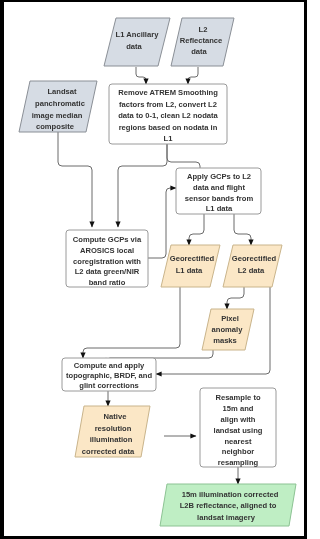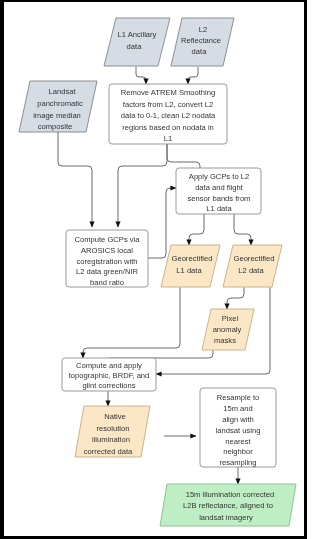--- a/index.html
+++ b/index.html
@@ -14,20 +14,21 @@
     position: relative;
     width: 307px;
     height: 539px;
     background: #ffffff;
     box-sizing: border-box;
     border-left: 4px solid #000000;
     border-right: 3px solid #000000;
     border-top: 2px solid #000000;
     border-bottom: 3px solid #000000;
     overflow: hidden;
+    font-weight: bold;
   }
   #diagram {
     position: absolute;
     left: 0;
     top: 0;
   }
   .node-text {
     font-family: "Liberation Sans", sans-serif;
     fill: #333333;
     text-anchor: middle;

